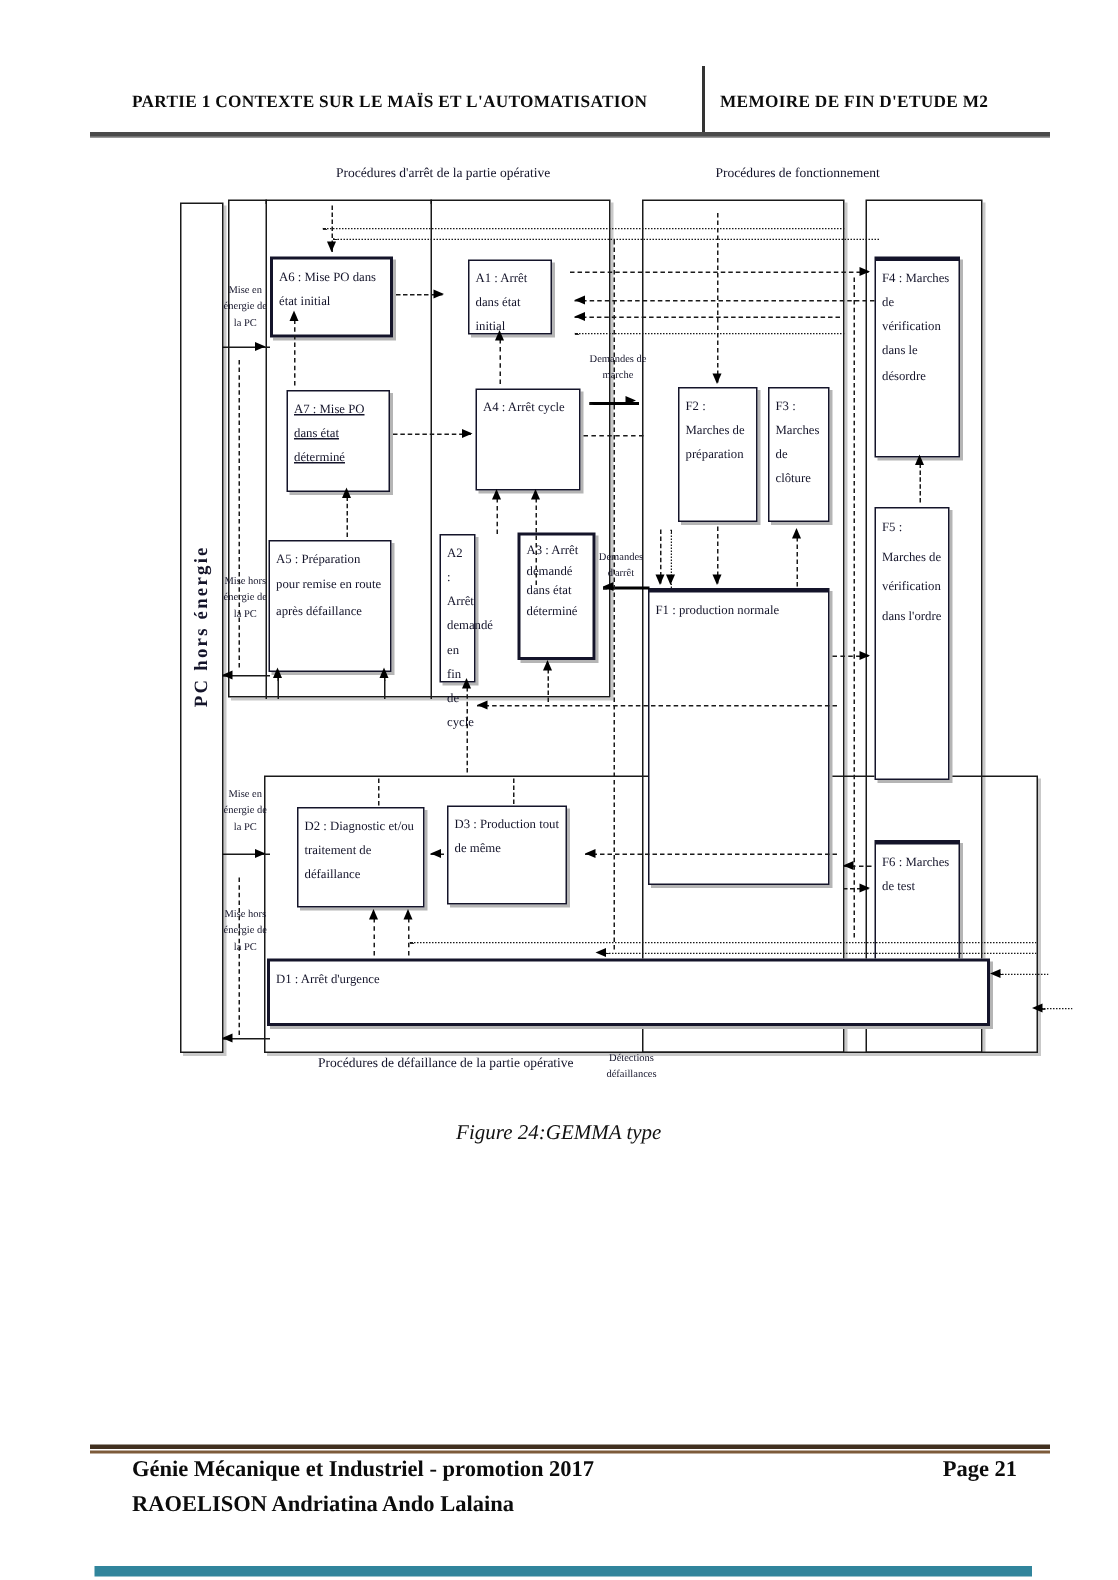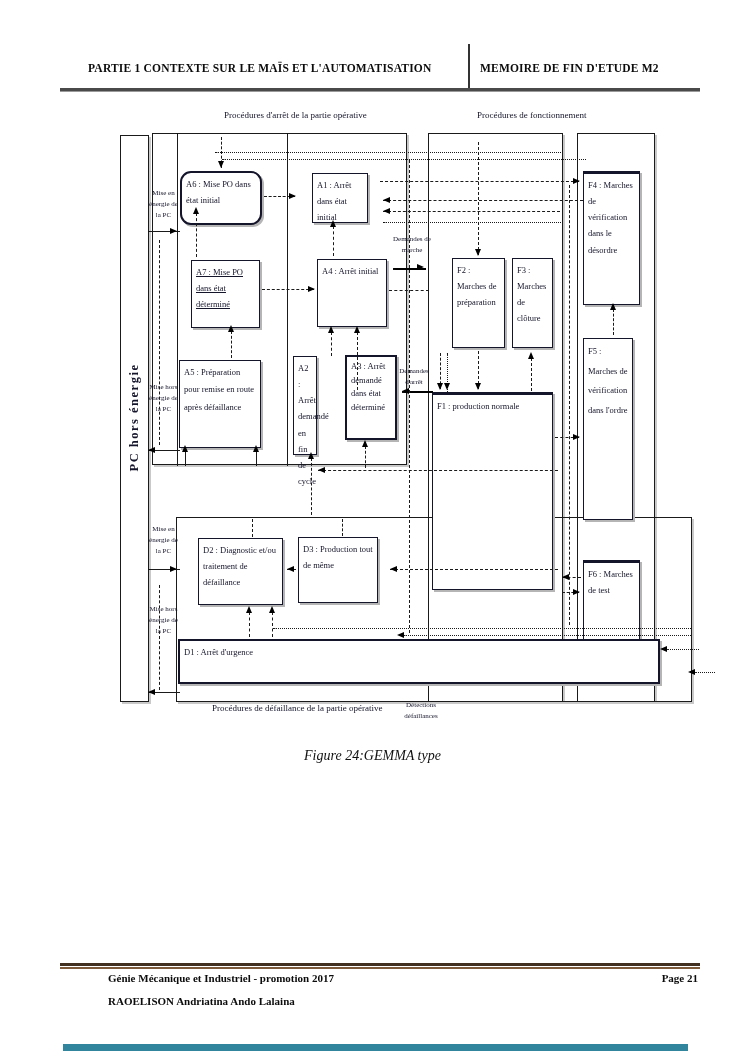--- a/index.html
+++ b/index.html
@@ -29,21 +29,21 @@
   .ar-l{border-top:3.5px solid transparent;border-bottom:3.5px solid transparent;border-right:7px solid #000;}
   .ar-u{border-left:3.5px solid transparent;border-right:3.5px solid transparent;border-bottom:7px solid #000;}
   .ar-d{border-left:3.5px solid transparent;border-right:3.5px solid transparent;border-top:7px solid #000;}
   .vert-wrap{position:absolute;left:120px;top:135px;width:27px;height:565px;border:1px solid #1a1a1a;
              box-shadow:2px 2px 0 #c9c9c9;background:#fff;}
   .vert-txt{position:absolute;left:-268px;top:268px;width:563px;height:27px;line-height:27px;
             transform:rotate(-90deg);text-align:center;font-weight:bold;font-size:12.5px;
             letter-spacing:1.5px;color:#14142a;}
   .caption{position:absolute;left:0;top:748px;width:745px;text-align:center;
            font-style:italic;font-size:14px;color:#111;}
-  .ftr-text{font-weight:bold;font-size:11px;color:#0c0c0c;white-space:nowrap;margin-left:20px;}
+  .ftr-text{font-weight:bold;font-size:15px;color:#0c0c0c;white-space:nowrap;}
 </style>
 </head>
 <body>
 
 <div class="abs hdr-text" style="left:88px;top:62px;">PARTIE 1 CONTEXTE SUR LE MAÏS ET L'AUTOMATISATION</div>
 <div class="abs" style="left:468px;top:44px;width:2px;height:44px;background:#333;"></div>
 <div class="abs hdr-text" style="left:480px;top:62px;">MEMOIRE DE FIN D'ETUDE M2</div>
 <div class="abs" style="left:60px;top:88px;width:640px;height:3px;background:#4a4a4a;border-bottom:1px solid #9a9a9a;"></div>
 
 <div class="zlabel" style="left:224px;top:110px;">Procédures d'arrêt de la partie opérative</div>
@@ -51,24 +51,24 @@
 <div class="zlabel" style="left:212px;top:703px;">Procédures de défaillance de la partie opérative</div>
 
 <div class="vert-wrap">
   <div class="vert-txt">PC hors énergie</div>
 </div>
 <div class="zrect" style="left:152px;top:133px;width:253px;height:330px;"></div>
 <div class="zrect" style="left:428px;top:133px;width:133px;height:567px;"></div>
 <div class="zrect" style="left:577px;top:133px;width:76px;height:567px;"></div>
 <div class="zrect" style="left:176px;top:517px;width:514px;height:183px;"></div>
 
-<div class="gbox thick" style="left:180px;top:171px;width:82px;height:54px;border-radius:11px;"><span>A6 : Mise PO dans état initial</span></div>
+<div class="gbox thick" style="left:180px;top:171px;width:82px;height:54px;"><span>A6 : Mise PO dans état initial</span></div>
 <div class="gbox" style="left:312px;top:173px;width:56px;height:50px;"><span>A1 : Arrêt dans état initial</span></div>
 <div class="gbox" style="left:191px;top:260px;width:69px;height:68px;text-decoration:underline;"><span>A7 : Mise PO dans état déterminé</span></div>
-<div class="gbox" style="left:317px;top:259px;width:70px;height:68px;"><span>A4 : Arrêt initial</span></div>
+<div class="gbox" style="left:317px;top:259px;width:70px;height:68px;"><span>A4 : Arrêt cycle</span></div>
 <div class="gbox" style="left:179px;top:360px;width:82px;height:88px;line-height:2.05;"><span>A5 : Préparation pour remise en route après défaillance</span></div>
 <div class="gbox" style="left:293px;top:356px;width:24px;height:99px;"><span>A2 : Arrêt demandé en fin de cycle</span></div>
 <div class="gbox thick" style="left:345px;top:355px;width:52px;height:85px;line-height:1.6;"><span>A3 : Arrêt demandé dans état déterminé</span></div>
 <div class="gbox" style="left:452px;top:258px;width:53px;height:90px;"><span>F2 : Marches de préparation</span></div>
 <div class="gbox" style="left:512px;top:258px;width:41px;height:90px;"><span>F3 : Marches de clôture</span></div>
 <div class="gbox thicktop" style="left:583px;top:171px;width:57px;height:134px;"><span>F4 : Marches de vérification dans le désordre</span></div>
 <div class="gbox" style="left:583px;top:338px;width:50px;height:182px;line-height:2.3;"><span>F5 : Marches de vérification dans l'ordre</span></div>
 <div class="gbox thicktop" style="left:432px;top:392px;width:121px;height:198px;"><span>F1 : production normale</span></div>
 <div class="gbox thicktop" style="left:583px;top:560px;width:57px;height:122px;"><span>F6 : Marches de test</span></div>
 <div class="gbox" style="left:198px;top:538px;width:85px;height:67px;"><span>D2 : Diagnostic et/ou traitement de défaillance</span></div>

